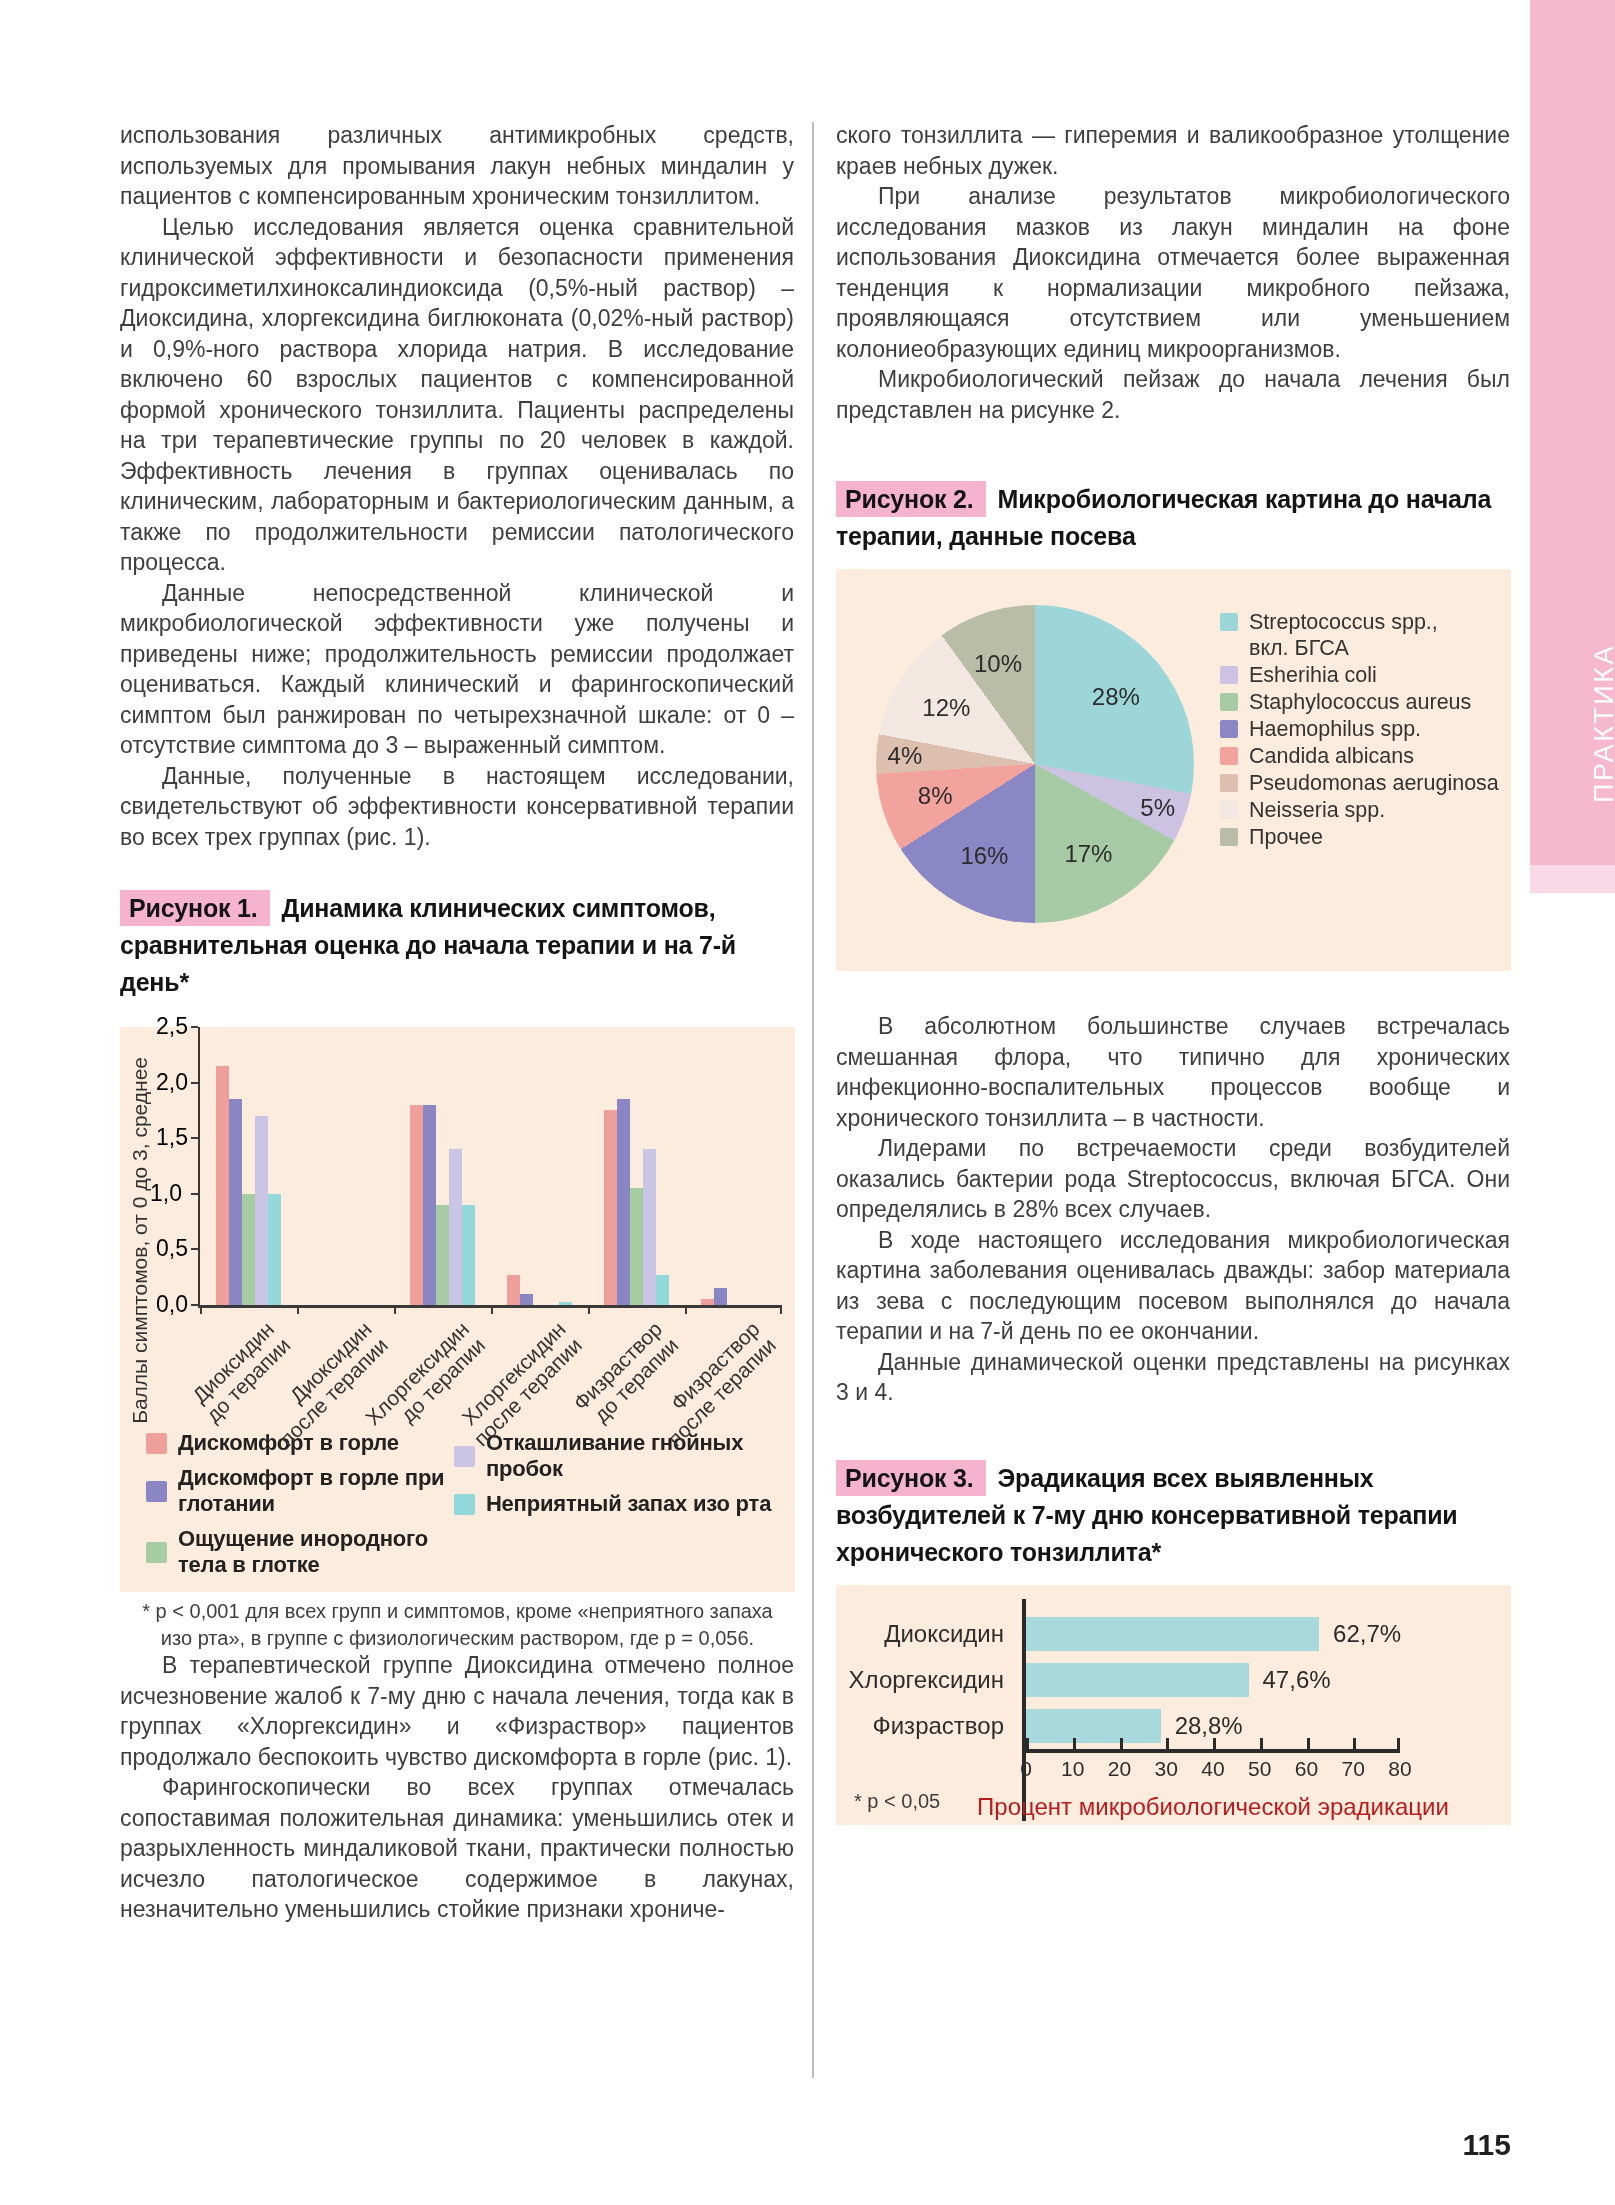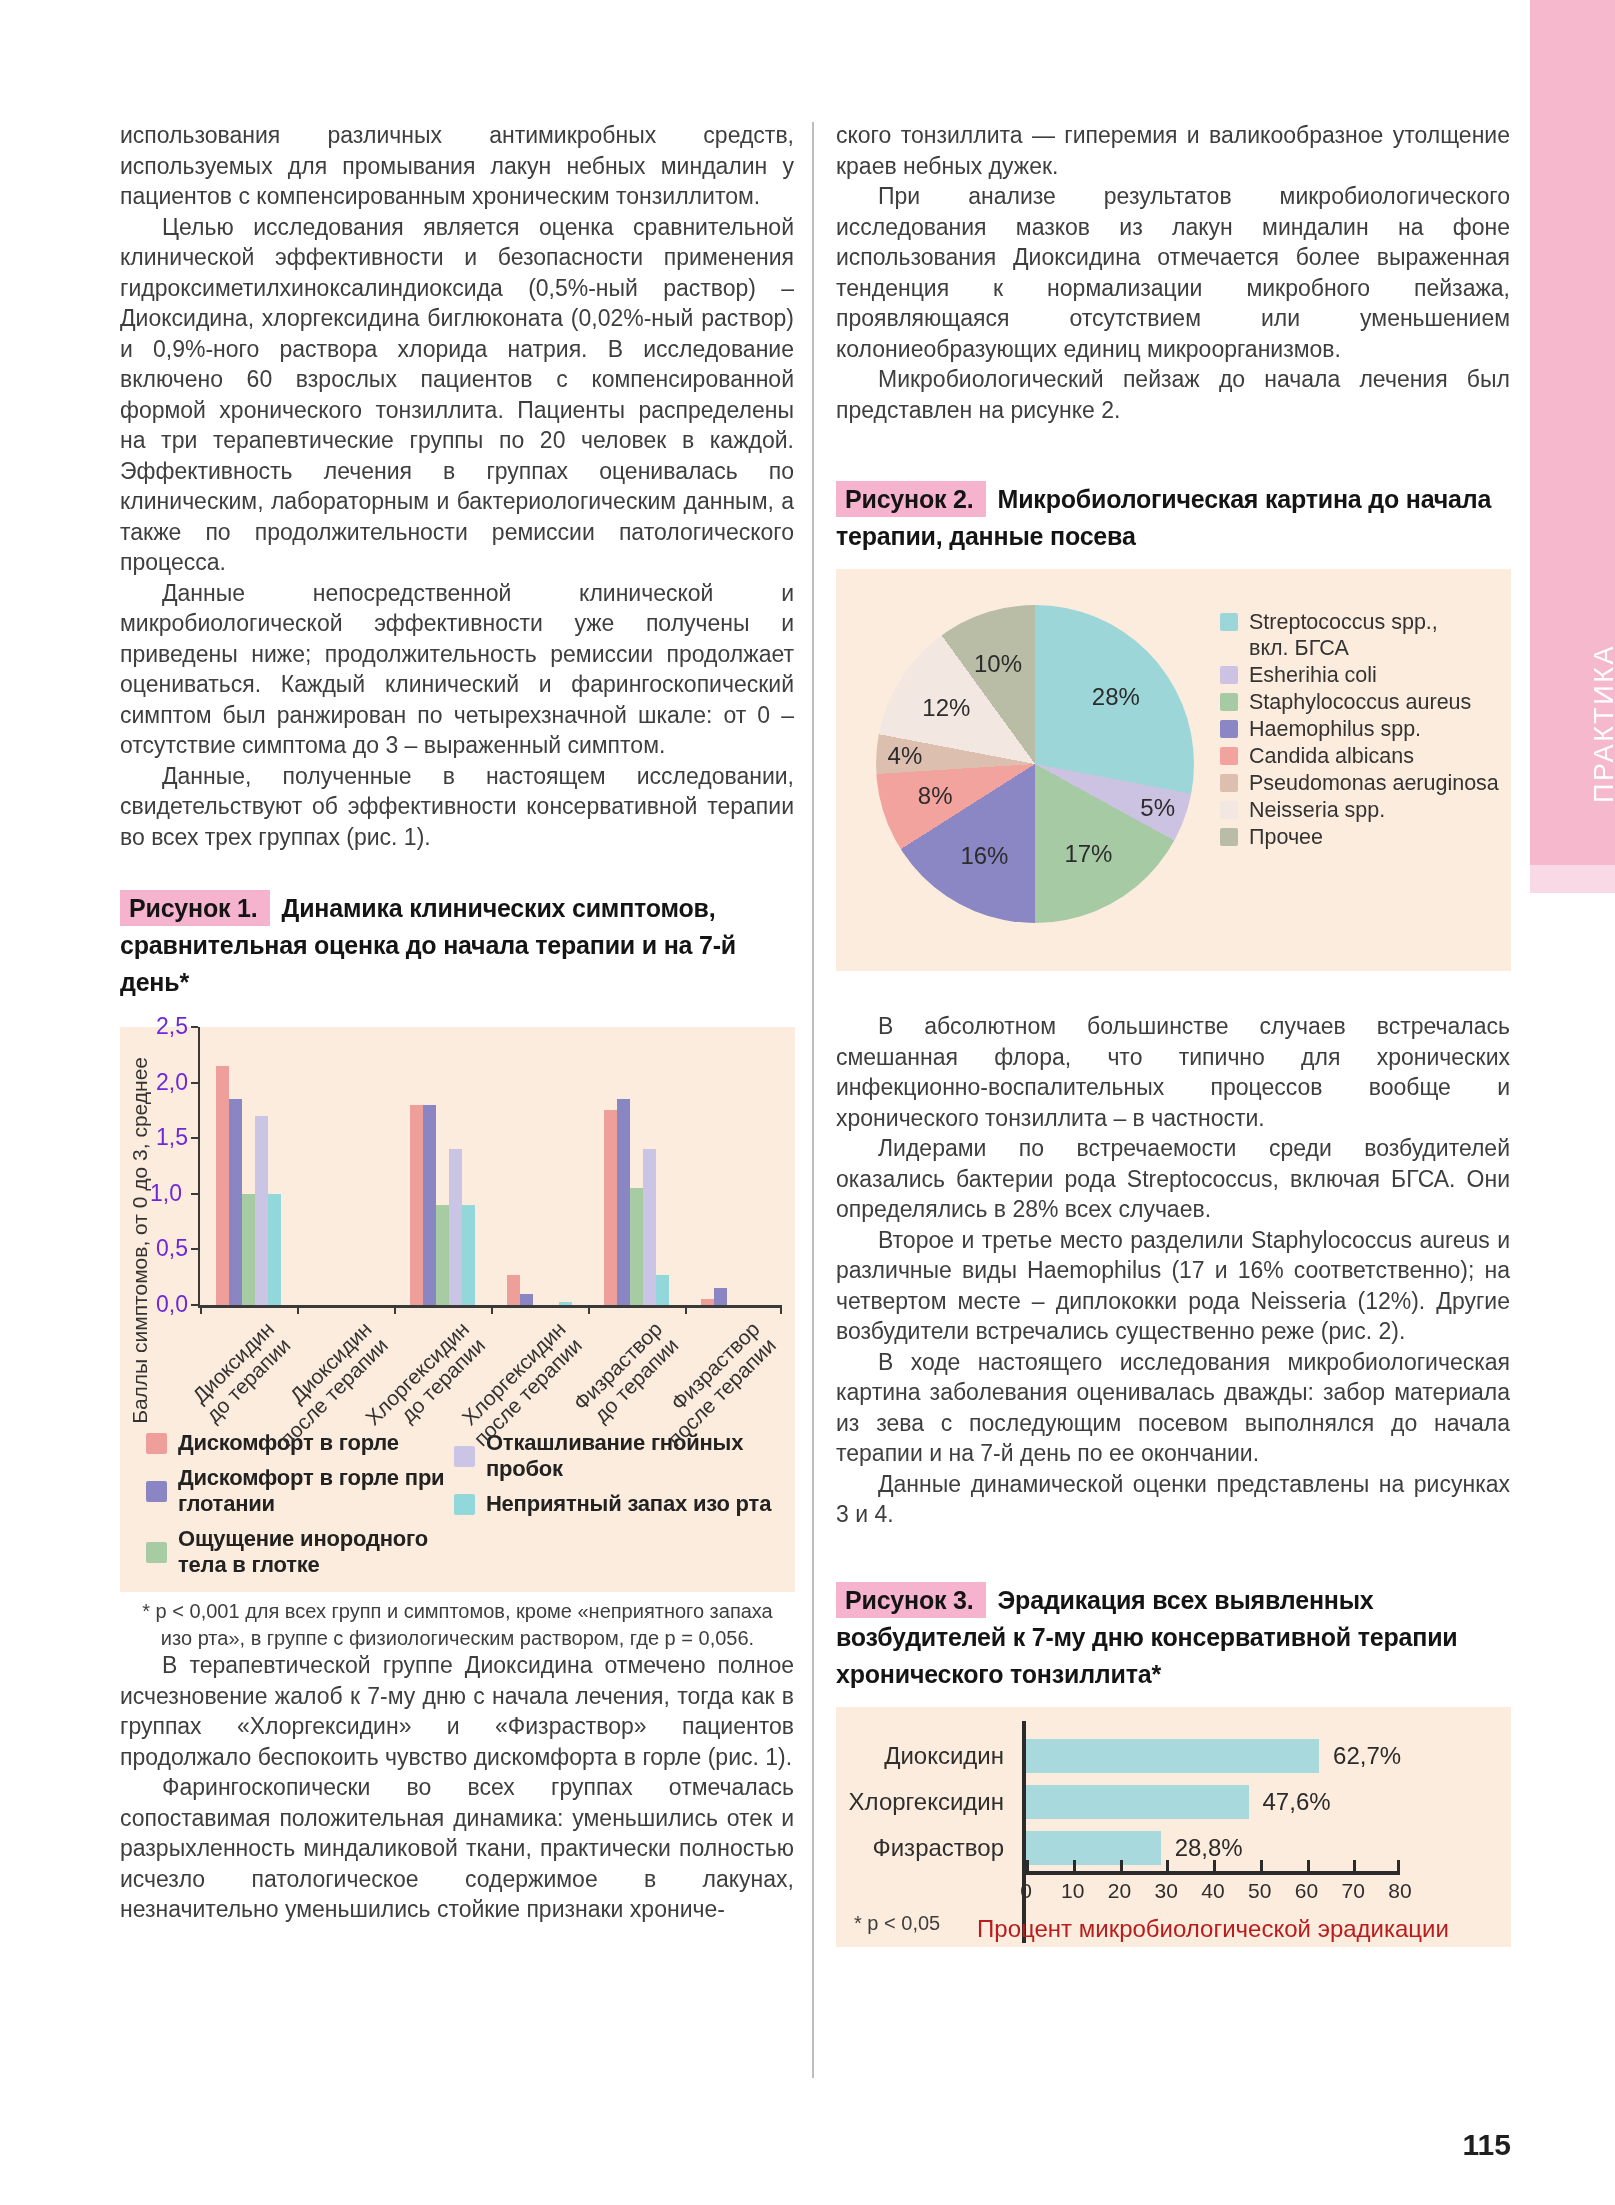--- a/index.html
+++ b/index.html
@@ -20,21 +20,21 @@
   .mt-fig3{margin-top:52px;}
 
   .fig-box{background:#fcecdd;margin-top:14px;position:relative;}
 
   
   .f1-box{width:675px;height:565px;padding:0;}
   .f1-ylabel{position:absolute;left:8px;top:30px;writing-mode:vertical-rl;transform:rotate(180deg);
              font-size:21px;color:#333;}
   .f1-plot{position:relative;margin-left:78px;margin-top:26px;width:582px;height:278px;
            border-left:2px solid #3a3a3a;border-bottom:3px solid #3a3a3a;}
-  .f1-ytick{position:absolute;left:-56px;width:44px;text-align:right;font-size:23px;color:#6d28d9;}
+  .f1-ytick{position:absolute;left:-56px;width:44px;text-align:right;font-size:23px;color:#000000;}
   .f1-ymark{position:absolute;left:-9px;width:7px;height:2px;background:#3a3a3a;}
   .f1-xtick{position:absolute;top:100%;width:2px;height:9px;background:#3a3a3a;}
   .f1-group{position:absolute;bottom:0;display:flex;align-items:flex-end;}
   .f1-bar{width:13px;}
   .f1-catanchor{position:absolute;top:290px;width:0;height:0;}
   .f1-cat{position:absolute;right:0;top:0;transform:rotate(-45deg);transform-origin:100% 0;
           text-align:right;white-space:nowrap;font-size:21px;line-height:23px;color:#333;}
   .f1-legend{display:flex;margin-top:122px;padding-left:26px;}
   .f1-legcol{display:flex;flex-direction:column;gap:9px;}
   .f1-legcol.first{width:336px;}
@@ -278,21 +278,20 @@
         </div>
         <div class="f2-legitem">
           <span class="f2-swatch" style="background: rgb(185, 189, 165);"></span>
           <span class="f2-legtext">Прочее</span>
         </div>
       </div>
   </div>
 
   <p class="para indent" style="margin-top:40px;">В абсолютном большинстве случаев встречалась смешанная флора, что типично для хронических инфекционно-воспалительных процессов вообще и хронического тонзиллита – в частности.</p>
   <p class="para indent">Лидерами по встречаемости среди возбудителей оказались бактерии рода Streptococcus, включая БГСА. Они определялись в 28% всех случаев.</p>
-  <p class="para indent">Второе и третье место разделили Staphylococcus aureus и различные виды Haemophilus (17 и 16% соответственно); на четвертом месте – диплококки рода Neisseria (12%). Другие возбудители встречались существенно реже (рис. 2).</p>
   <p class="para indent">В ходе настоящего исследования микробиологическая картина заболевания оценивалась дважды: забор материала из зева с последующим посевом выполнялся до начала терапии и на 7-й день по ее окончании.</p>
   <p class="para indent">Данные динамической оценки представлены на рисунках 3 и 4.</p>
 
   <div class="fig-heading mt-fig3">
     <span class="fig-label">Рисунок 3.</span><span class="fig-title">Эрадикация всех выявленных возбудителей к 7-му дню консервативной терапии хронического тонзиллита*</span>
   </div>
 
   <div class="fig-box f3-box">
     <div class="f3-chart">
       <div class="f3-labels" id="f3-labels">

